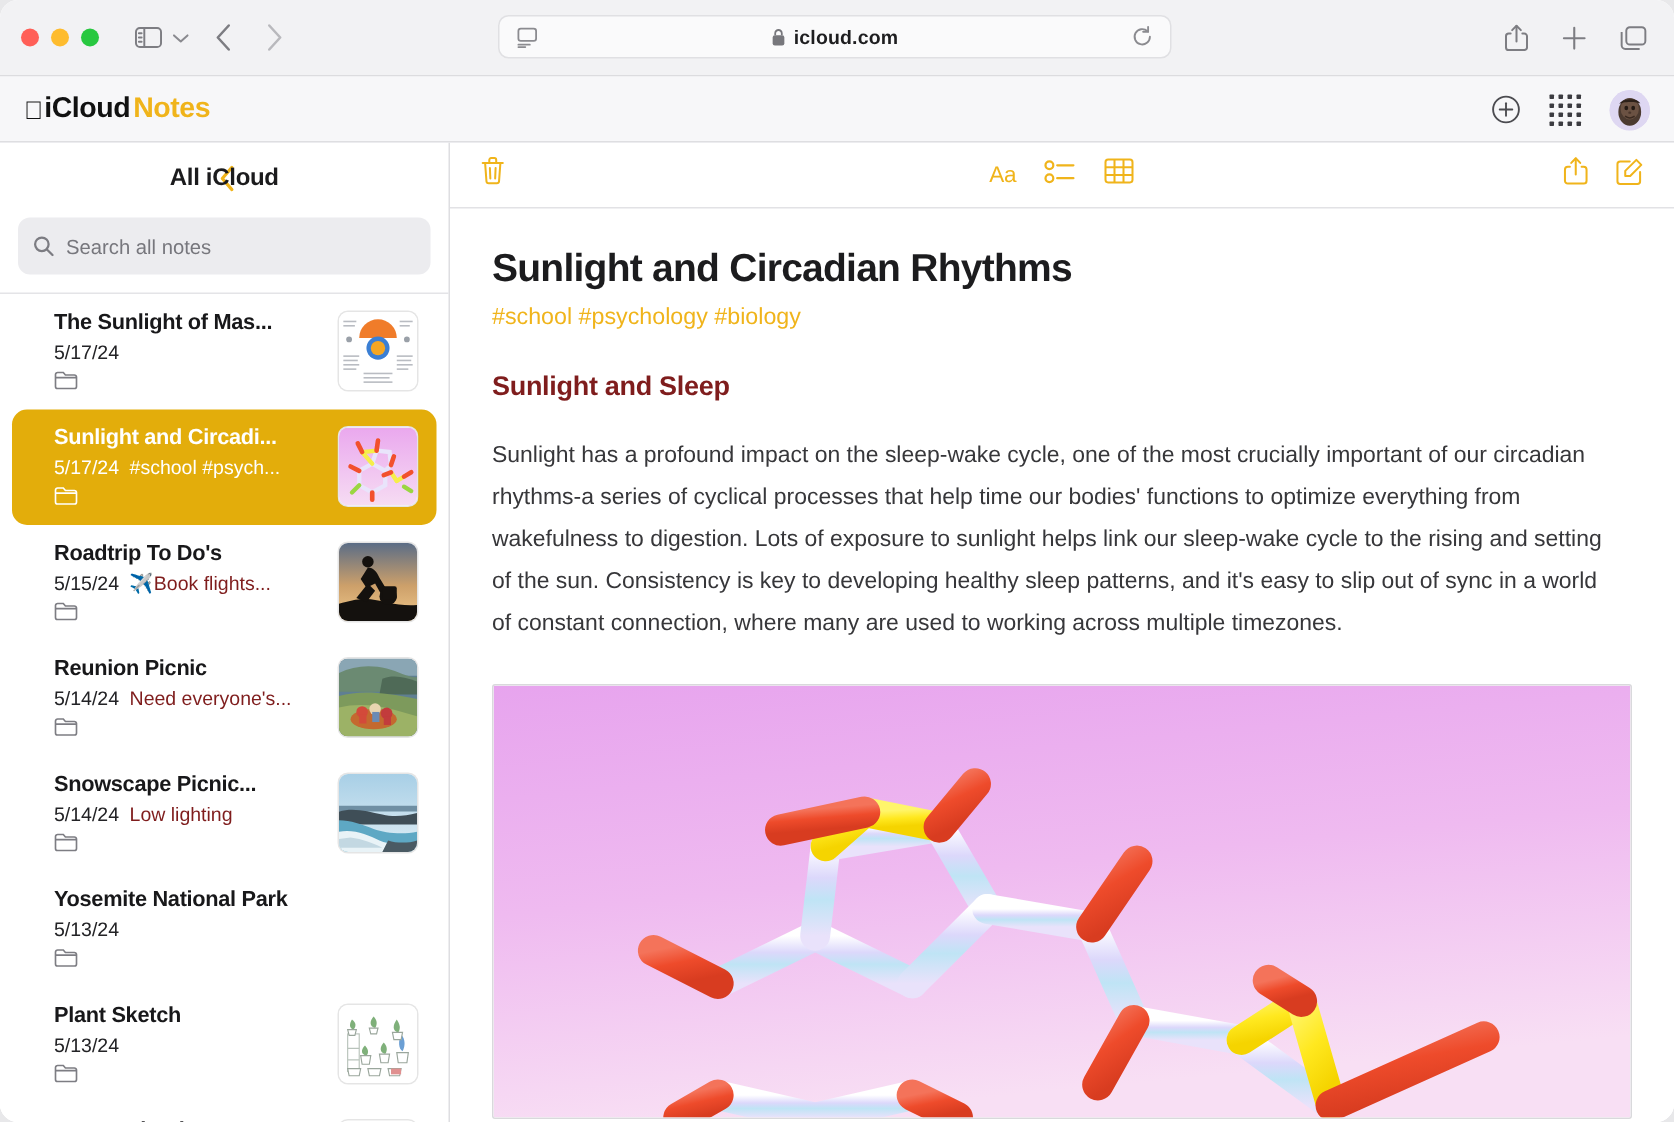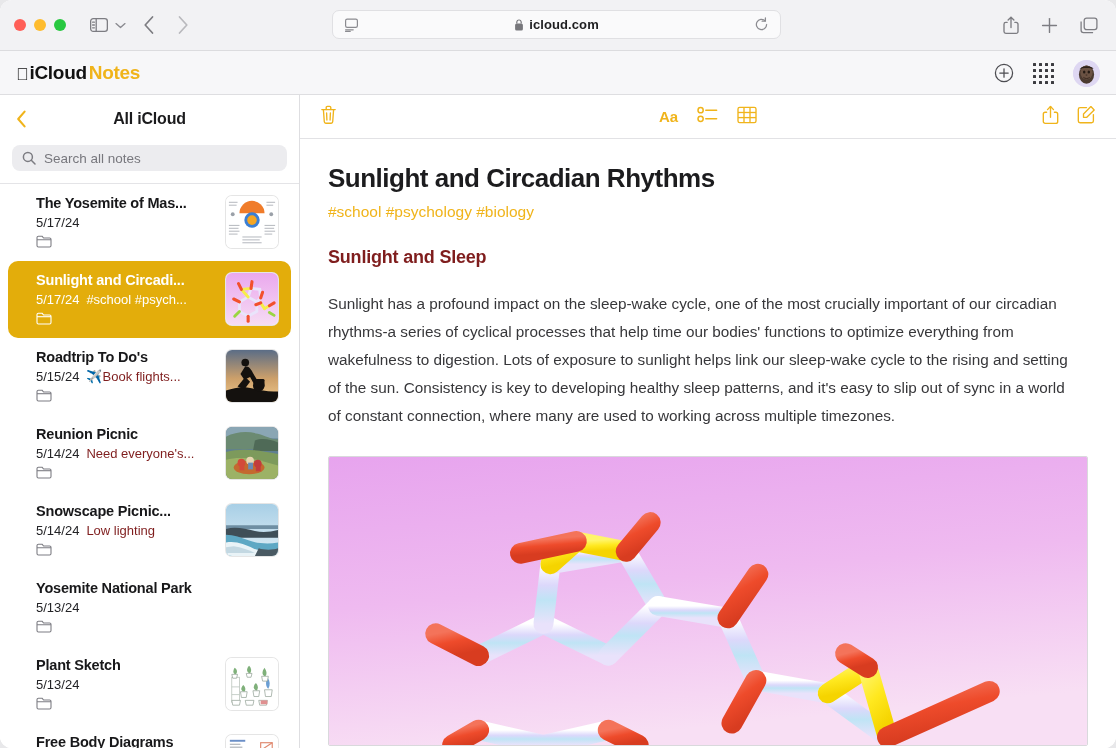--- a/index.html
+++ b/index.html
@@ -108,28 +108,29 @@
     width: 300px; flex: none;
     border-right: 1px solid #dedee1;
     display: flex; flex-direction: column;
     background: #ffffff;
     min-height: 0;
   }
   .sidebar-top { padding: 10px 12px 12px; flex: none; border-bottom: 1px solid #e4e4e7; }
   .sidebar-titlerow {
     display: flex; align-items: center; position: relative;
     height: 28px;
+    justify-content: center;
   }
   .back-chevron { color: #f0b41b; display: flex; padding-left: 4px; }
   .sidebar-title {
     position: absolute; left: 0; right: 0; text-align: center;
     font-size: 16px; font-weight: 700; color: #1b1b1d; letter-spacing: -.2px;
   }
   .search-box {
-    margin-top: 12px; height: 26px;
+    margin-top: 12px; height: 38px;
     background: #ececef; border-radius: 8px;
     display: flex; align-items: center; gap: 8px;
     padding: 0 10px;
   }
   .search-box svg { color: #7c7c82; flex: none; }
   .search-box input {
     border: none; outline: none; background: transparent;
     font-family: "Liberation Sans", sans-serif;
     font-size: 13.5px; color: #2b2b2e; width: 100%;
   }
@@ -184,21 +185,21 @@
     color: #f0b41b;
   }
   .tb-left { display: flex; align-items: center; }
   .tb-center {
     position: absolute; left: 0; right: 0;
     display: flex; align-items: center; justify-content: center; gap: 19px;
     pointer-events: none;
   }
   .tb-center > * { pointer-events: auto; }
   .tb-right { position: absolute; right: 20px; display: flex; align-items: center; gap: 18px; }
-  .aa-label { font-size: 15px; font-weight: 700; letter-spacing: -.2px; }
+  .aa-label { font-size: 15px; font-weight: 400; letter-spacing: -.2px; }
 
   .editor-body { flex: 1; overflow: hidden; padding: 24px 28px 0 28px; }
   .note-heading {
     font-size: 26px; font-weight: 700; color: #1c1c1e;
     letter-spacing: -.5px;
   }
   .note-tags {
     margin-top: 9px; font-size: 15.5px; color: #f0b41b;
   }
   .note-subheading {
@@ -368,21 +369,21 @@
             <line x1="9.3" y1="9.3" x2="13" y2="13" stroke-linecap="round"></line>
           </svg>
           <input type="text" placeholder="Search all notes" style="">
         </div>
       </div>
 
       <div class="notes-list">
 
         <div class="note-row">
           <div class="note-main">
-            <div class="note-title">The Yosemite of Mas...</div>
+            <div class="note-title">The Sunlight of Mas...</div>
             <div class="note-meta">
               <span class="note-date">5/17/24</span>
               <span class="note-snippet"></span>
             </div>
             <div class="note-folder">
               <svg width="16" height="13" viewBox="0 0 16 13" fill="none" stroke="currentColor" stroke-width="1.1">
                 <path d="M1 3.4V10.6a1.4 1.4 0 0 0 1.4 1.4h11.2a1.4 1.4 0 0 0 1.4-1.4V4.4a1.4 1.4 0 0 0-1.4-1.4H7.6L6.2 1.3H2.4A1.4 1.4 0 0 0 1 2.7z"></path>
                 <line x1="1" y1="4.7" x2="15" y2="4.7"></line>
               </svg>
             </div>

